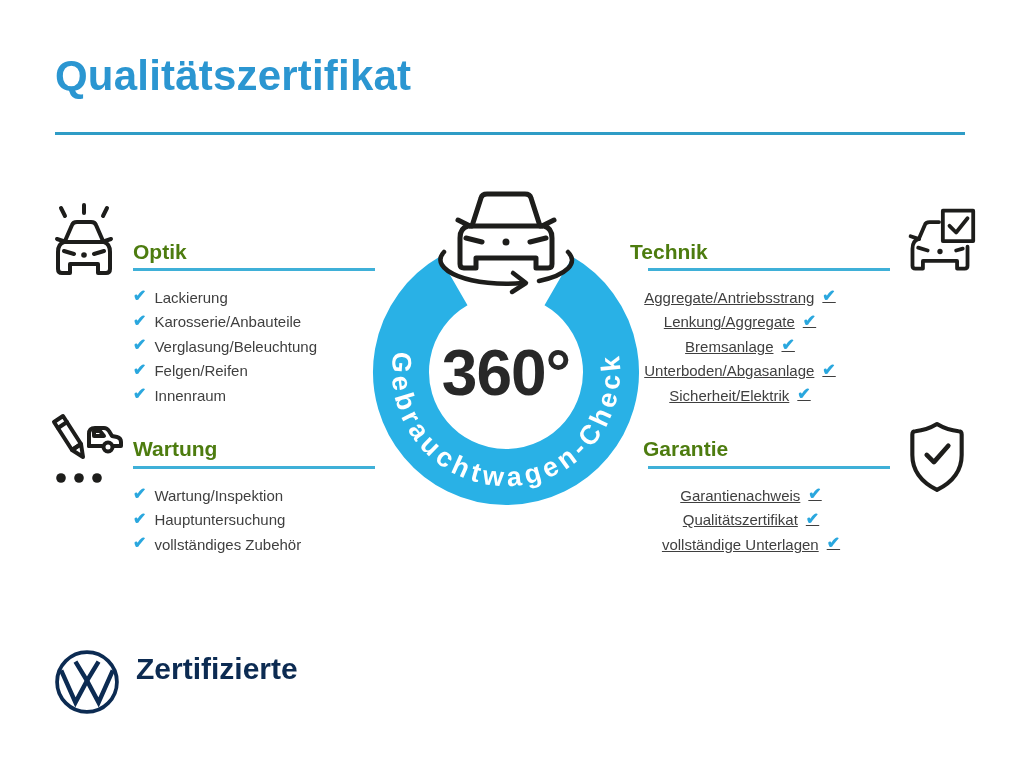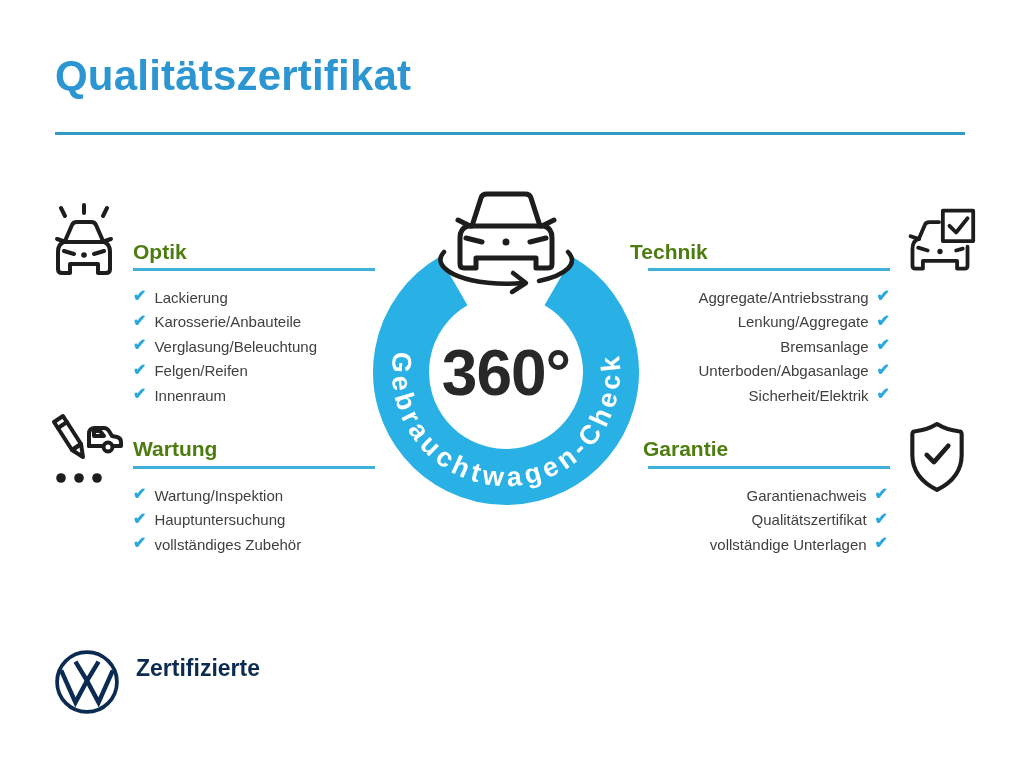--- a/index.html
+++ b/index.html
@@ -16,33 +16,33 @@
   .title-rule{left:55px;top:132px;width:910px;height:3px;background:#2f9cc6;}
 
   
   .sec-heading{font-size:21px;font-weight:bold;color:#4d7c0f;}
   .sec-heading.right{text-align:left;width:260px;}
   .sec-rule{height:3px;background:#3fb0d8;width:242px;}
 
   
   .checklist{display:flex;flex-direction:column;}
   .row{height:24.5px;display:flex;align-items:center;gap:8px;font-size:15px;color:#3f3f3f;}
-  .row.right{justify-content:flex-end;}
+  .row.right{justify-content:center;text-decoration:underline;}
   .chk{color:#2aa7de;font-weight:bold;font-size:16px;line-height:1;transform:translateY(-1px);}
 
   
   .badge-svg{left:326px;top:178px;width:360px;height:400px;}
   .ring-text{font-size:27px;font-weight:bold;letter-spacing:4.5px;fill:#ffffff;}
   .degree-text{font-size:64px;font-weight:bold;fill:#282828;letter-spacing:-1px;}
 
   
   .icon-stroke{stroke:#1d1d1b;fill:none;stroke-linecap:round;stroke-linejoin:round;}
 
   
-  .brand-text{left:136px;top:657px;font-size:23px;line-height:23px;font-weight:bold;color:#0c2b52;}
+  .brand-text{left:136px;top:657px;font-size:30px;line-height:23px;font-weight:bold;color:#0c2b52;}
 </style>
 </head>
 <body>
 
 <div class="abs page-title">Qualitätszertifikat</div>
 <div class="abs title-rule"></div>
 
 <svg class="abs" style="left:45px;top:203px" width="78" height="78" viewBox="0 0 78 78">
   <g class="icon-stroke" stroke-width="4">
     <path d="M 20,13 L 16,5"></path>
@@ -151,21 +151,21 @@
 </div>
 
 <svg class="abs" style="left:906px;top:420px" width="62" height="74" viewBox="0 0 60 72">
   <g class="icon-stroke" stroke-width="4">
     <path d="M 30,4 Q 40,10 51,11 Q 54,11 54,14 L 54,34 Q 54,56 30,68 Q 6,56 6,34 L 6,14 Q 6,11 9,11 Q 20,10 30,4 Z"></path>
     <path d="M 20,34 L 27,41 L 41,25" stroke-width="4.5"></path>
   </g>
 </svg>
 <div class="abs sec-heading right" style="right:121px;top:437px">Garantie</div>
 <div class="abs sec-rule" style="right:134px;top:466px"></div>
-<div class="abs checklist" style="right:136px;top:483px;width:300px">
+<div class="abs checklist" style="right:123px;top:483px;width:300px">
   <div class="row right">
     <span>Garantienachweis</span>
     <span class="chk">✔</span>
   </div>
   <div class="row right">
     <span>Qualitätszertifikat</span>
     <span class="chk">✔</span>
   </div>
   <div class="row right">
     <span>vollständige Unterlagen</span>

